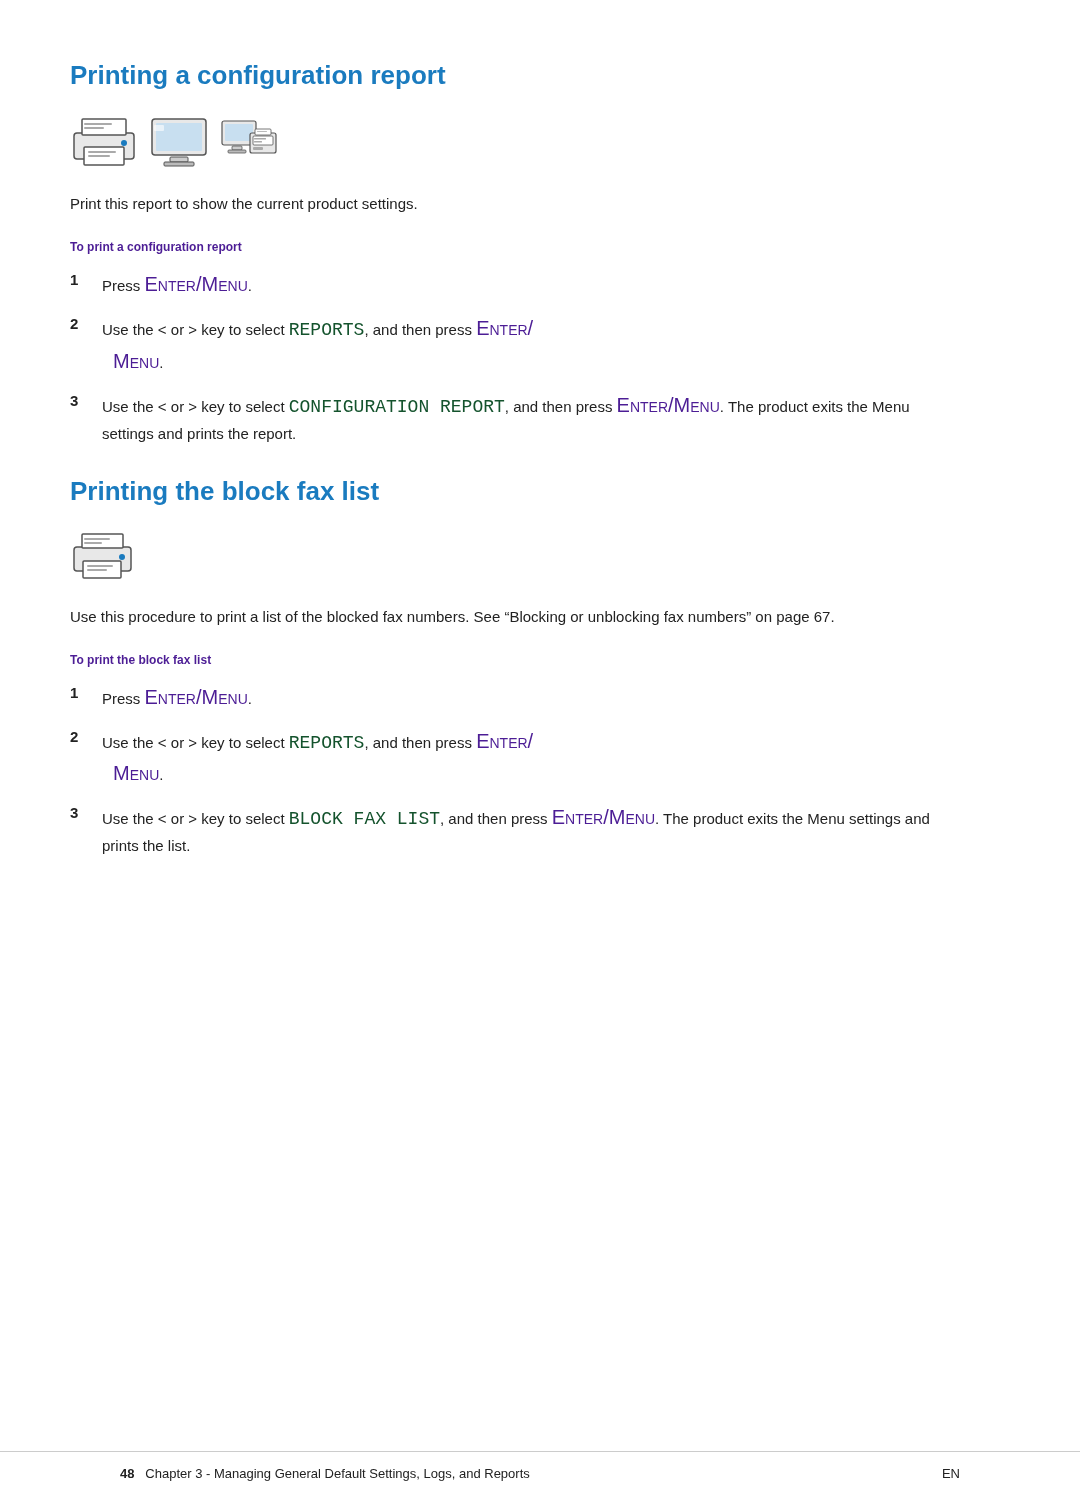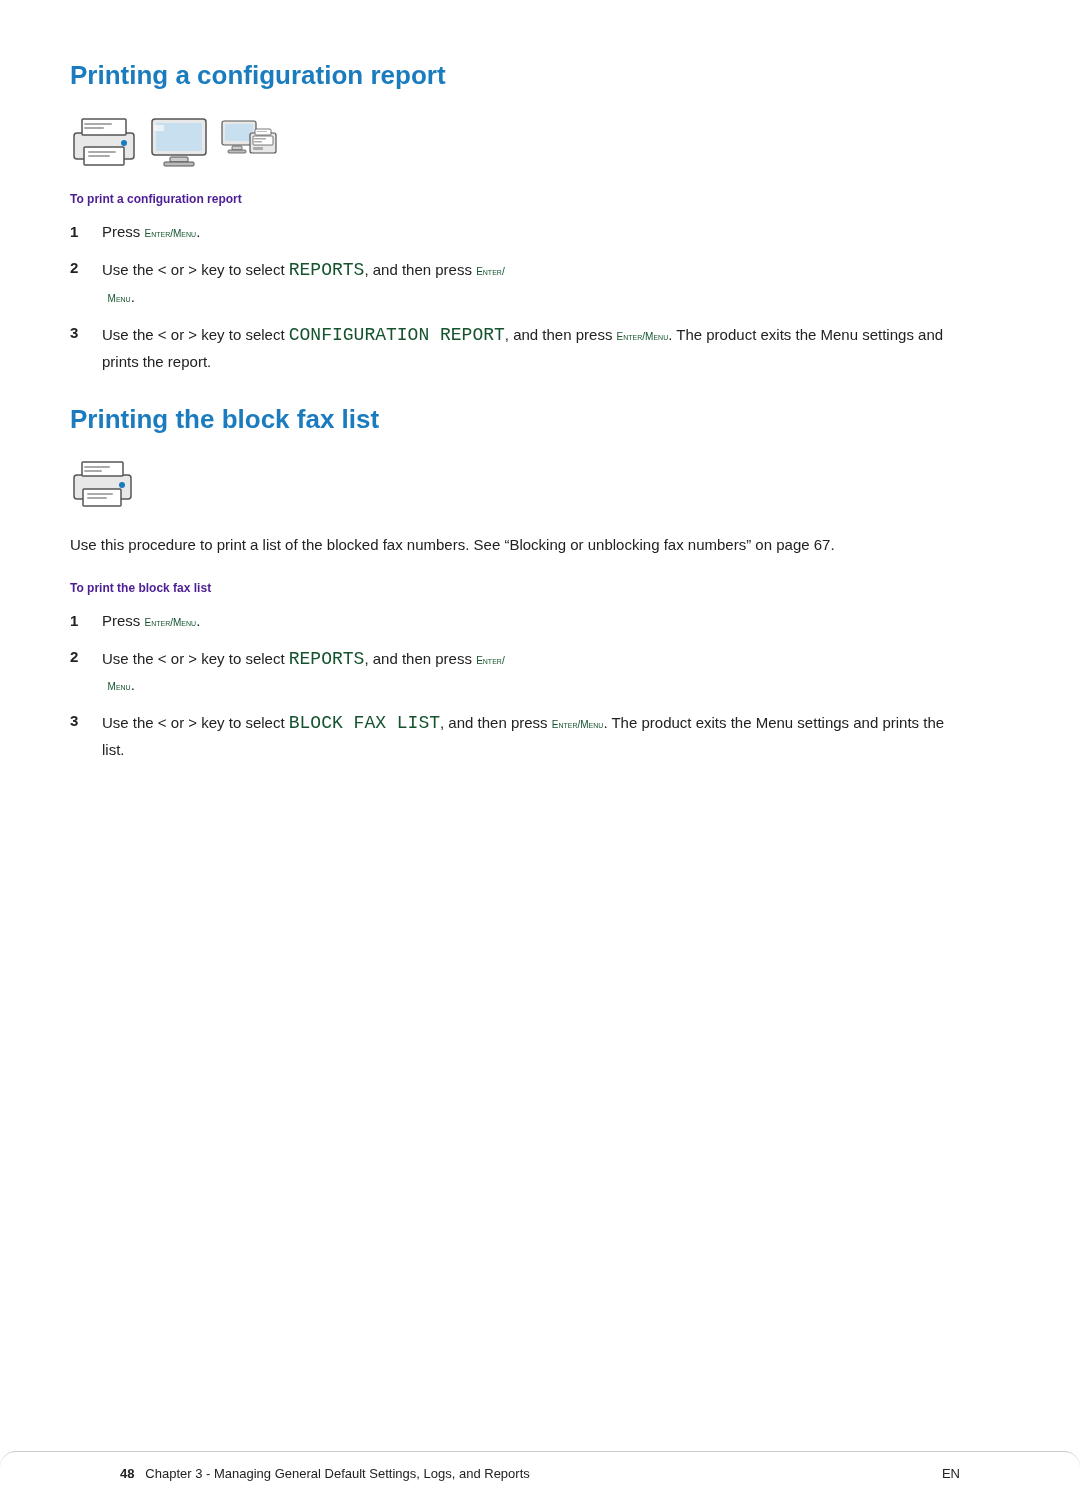--- a/index.html
+++ b/index.html
@@ -69,23 +69,23 @@
       font-weight: bold;
       min-width: 32px;
       font-size: 15px;
     }
 
     .step-text {
       flex: 1;
     }
 
     .accent {
-      color: #14532d;
+      color: #4c1d95;
       font-variant: small-caps;
-      font-size: 10px;
+      font-size: 20px;
     }
 
     .mono {
       font-family: Liberation Mono, monospace;
       font-size: 18px;
       color: #14532d;
     }
 
     .section-divider {
       margin-top: 26px;
@@ -93,21 +93,20 @@
     }
 
     .footer {
       border-top: 1px solid #ccc;
       padding: 14px 120px;
       display: flex;
       align-items: center;
       justify-content: space-between;
       font-size: 13px;
       color: #222;
-      border-radius: 16px;
     }
 
     
     .icon-printer {
       width: 68px;
       height: 55px;
     }
     .icon-monitor {
       width: 62px;
       height: 55px;
@@ -161,20 +160,21 @@
         <rect x="33" y="21" width="20" height="9" rx="1" fill="#fff" stroke="#555" stroke-width="0.8"></rect>
         <rect x="33" y="32" width="10" height="3" rx="1" fill="#aaa"></rect>
         <rect x="34" y="23" width="12" height="1.5" rx="0.5" fill="#aaa"></rect>
         <rect x="34" y="26" width="8" height="1.5" rx="0.5" fill="#aaa"></rect>
 
         <rect x="35" y="14" width="16" height="6" rx="1" fill="#fff" stroke="#555" stroke-width="0.8"></rect>
         <rect x="37" y="16" width="10" height="1" rx="0.5" fill="#bbb"></rect>
       </svg>
     </div>
 
+    <p class="intro-text">Print this report to show the current product settings.</p>
 
     <h2 class="sub-title">To print a configuration report</h2>
 
     <ol class="steps-list">
 
       <li>
         <span class="step-num">1</span>
         <span class="step-text">
           Press <span class="accent">E<span style="text-transform:lowercase">nter</span>/M<span style="text-transform:lowercase">enu</span></span>.
         </span>

